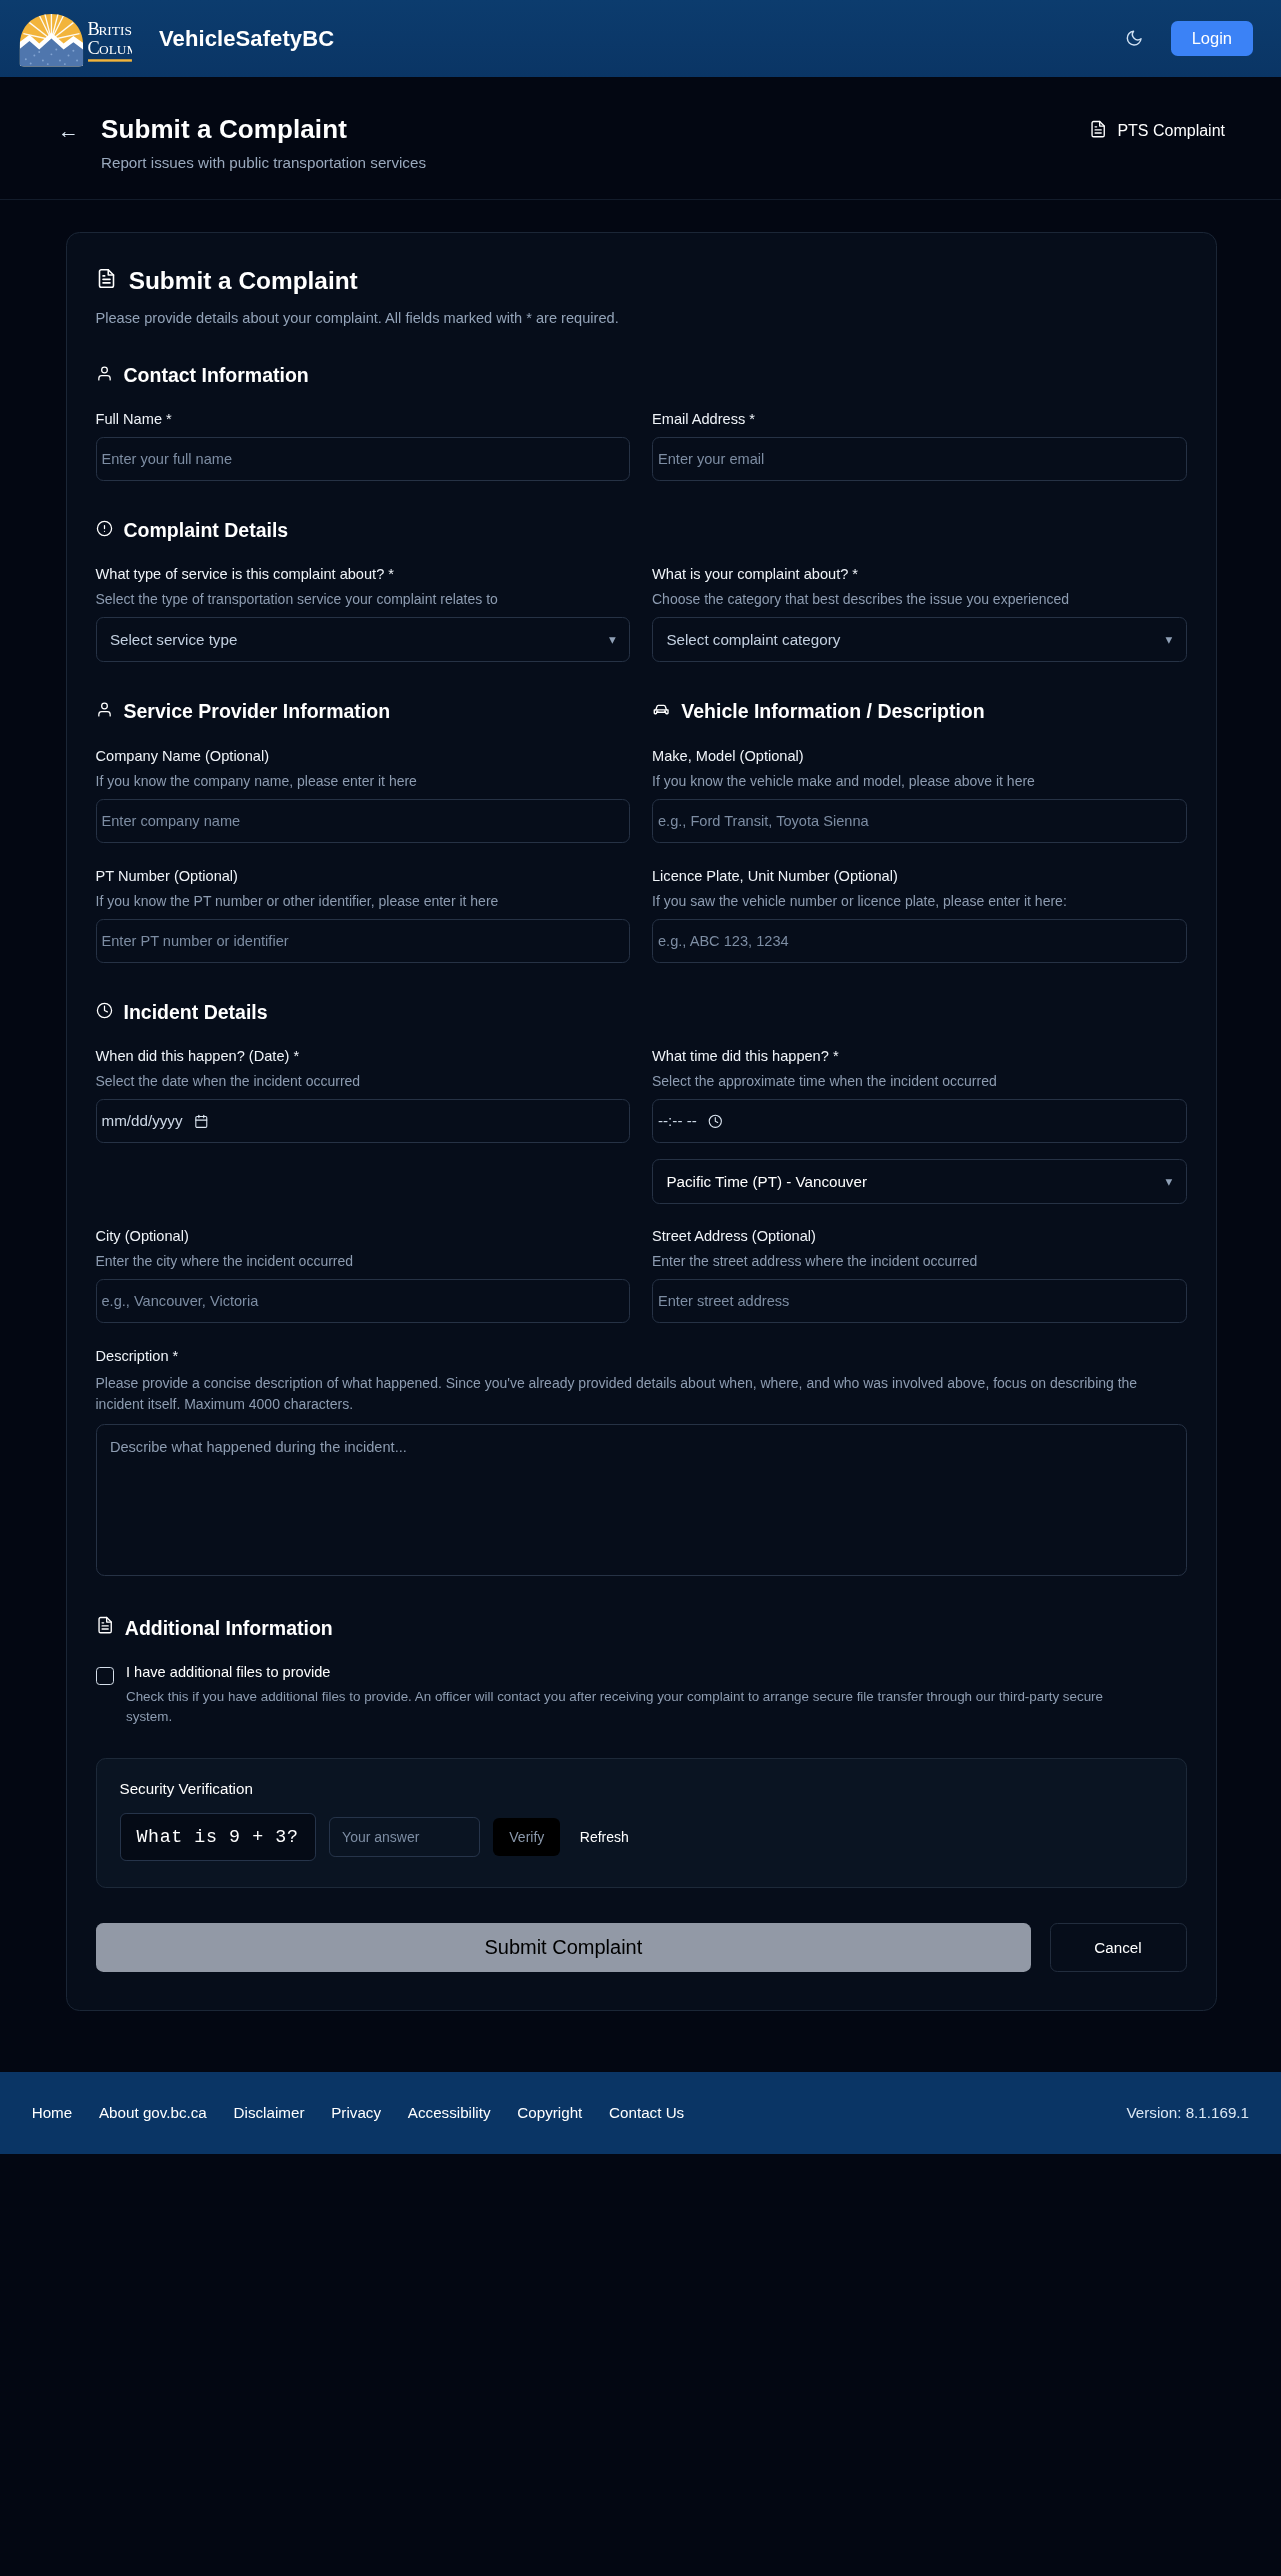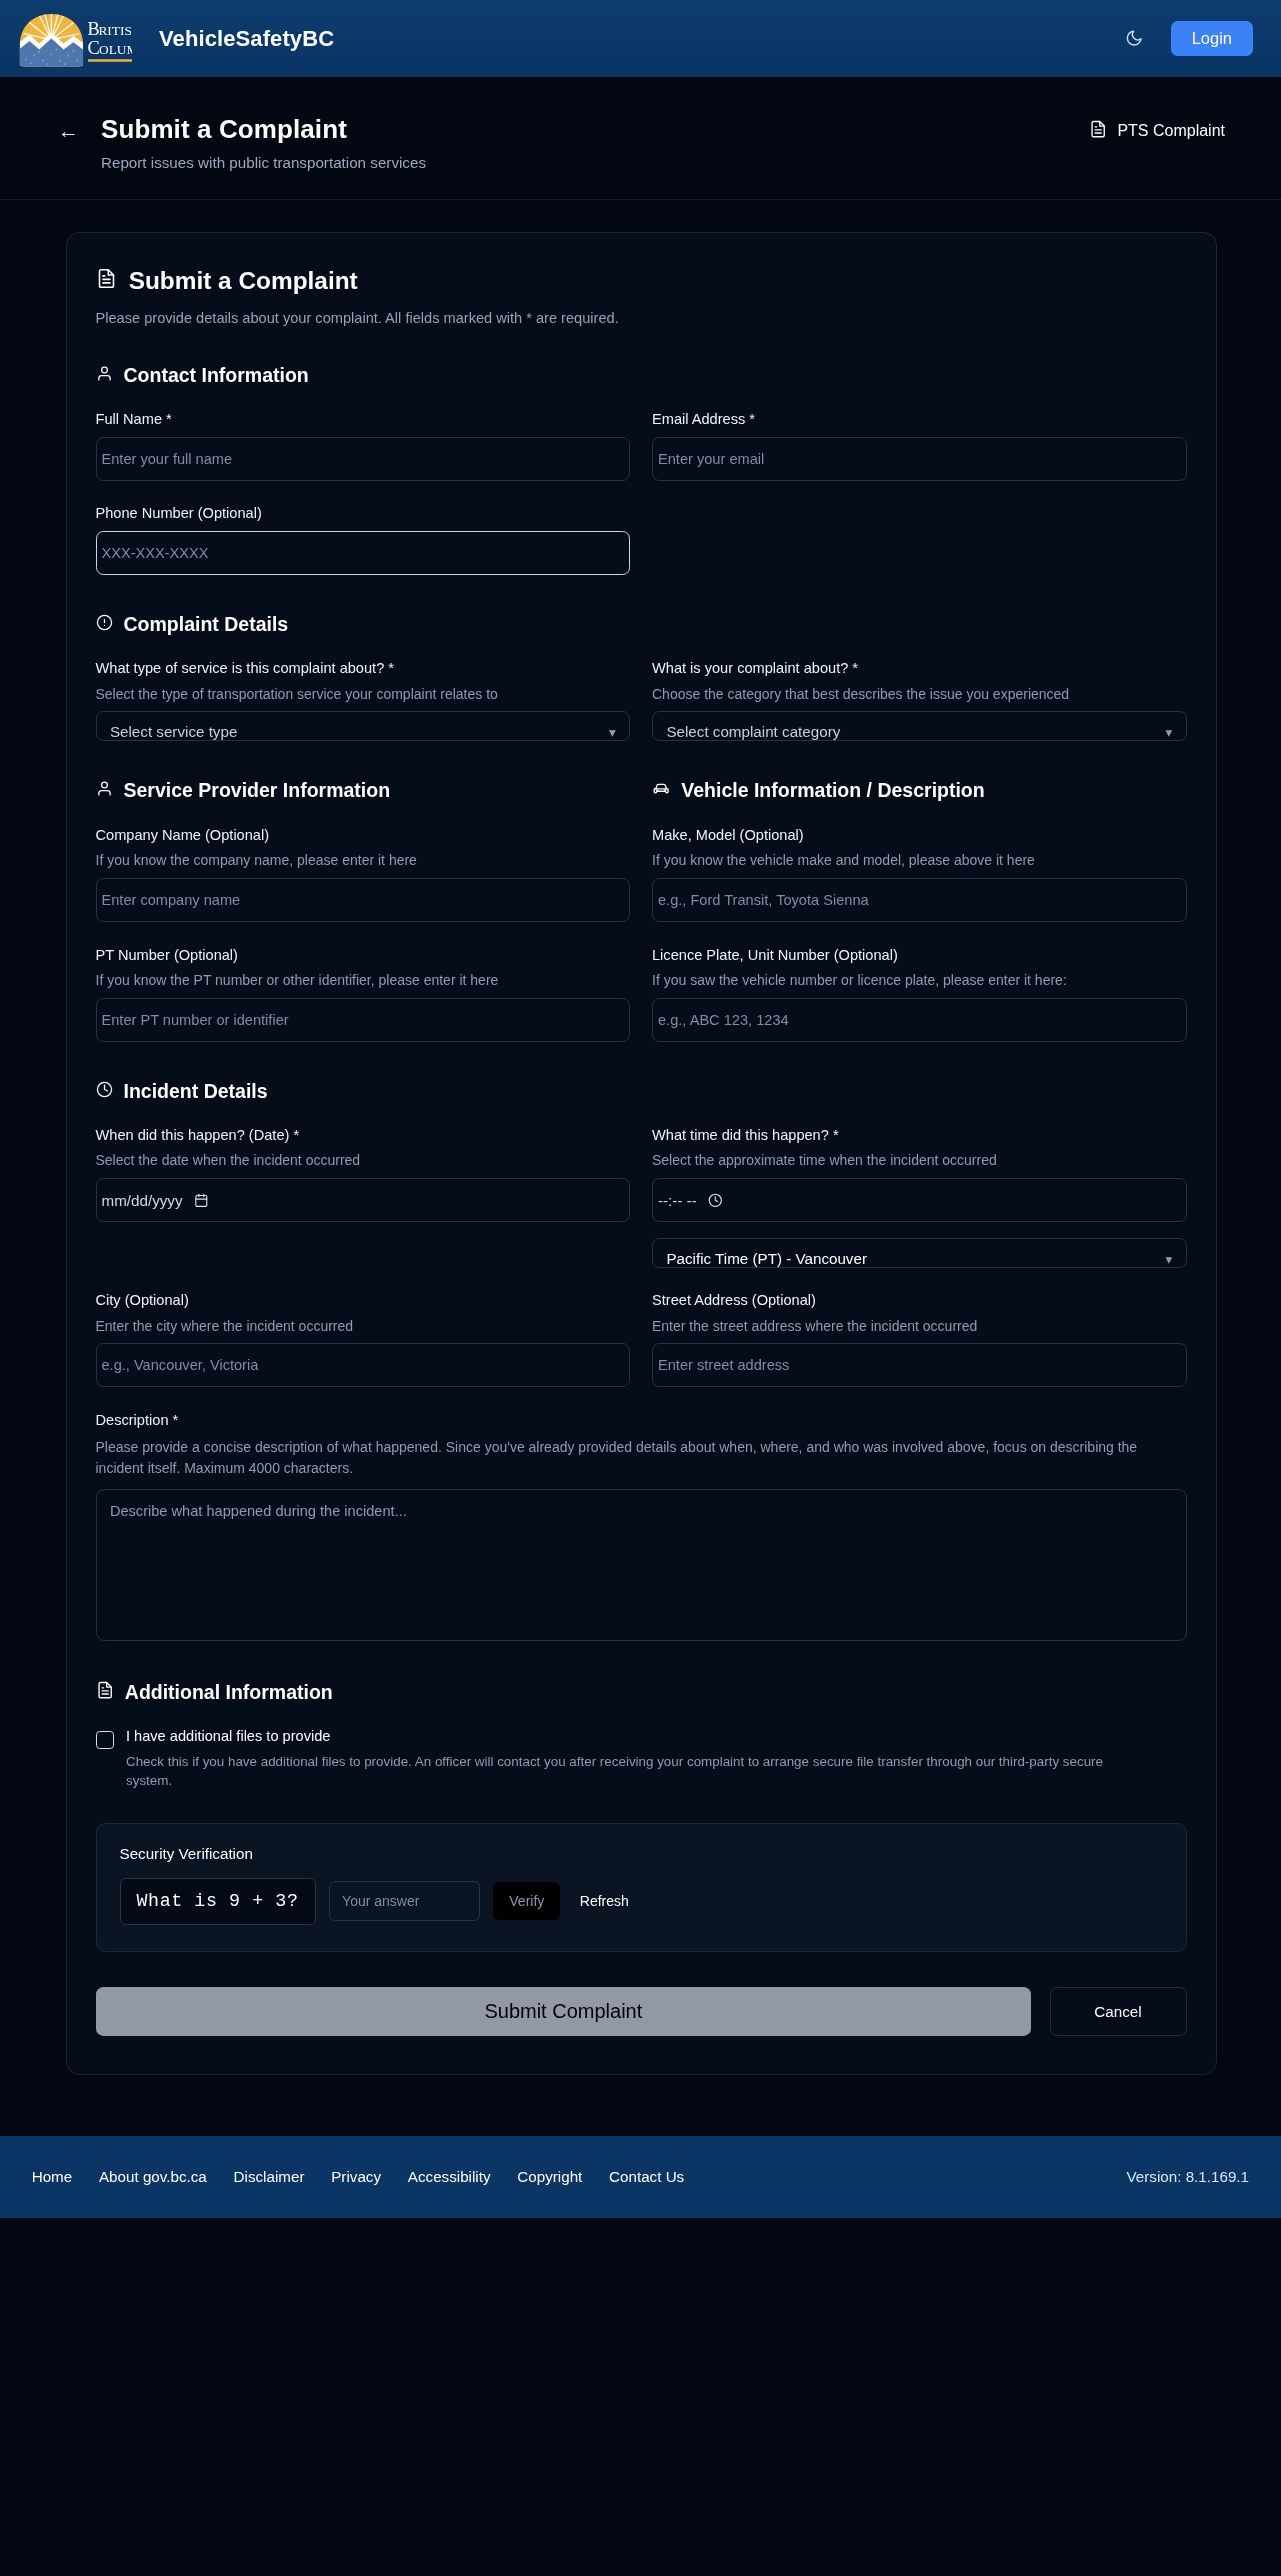--- a/index.html
+++ b/index.html
@@ -83,24 +83,24 @@
   .fhelp { font-size: 14px; color: #8d9cb1; margin-top: 9.1px; }
   .inp {
     width: 100%; height: 44px; margin-top: 9.8px;
     background: #060d1a; border: 1.2px solid #263245; border-radius: 7.3px;
     color: #e5edf5; font-size: 14.6px; padding: 0 5px;
     font-family: "Liberation Sans", sans-serif;
   }
   .inp::placeholder { color: #7d8da3; }
   .inp.focused { border-color: #c9d6e6; }
   .sel {
-    width: 100%; height: 30px; margin-top: 9.8px;
+    width: 100%; height: 45px; margin-top: 9.8px;
     background: #060d1a; border: 1.2px solid #263245; border-radius: 7.3px;
     color: #c3d0e0; font-size: 15.2px; padding: 0 13.4px;
-    display: flex; align-items: flex-end; cursor: pointer;
+    display: flex; align-items: center; cursor: pointer;
   }
   .sel .caret { margin-left: auto; color: #8fa0b6; font-size: 13.4px; }
   .sel.filled { color: #ffffff; }
   .inp-icon { display: flex; align-items: center; }
   .inp-icon .ghost { color: #cdd8e6; font-size: 15.2px; }
   .inp-icon .glyph { margin-left: 11px; color: #dde7f2; display:flex; }
   .ta {
     width: 100%; height: 152px; margin-top: 9.8px; resize: none;
     background: #060d1a; border: 1.2px solid #263245; border-radius: 8.5px;
     color: #e5edf5; font-size: 14.6px; padding: 13.4px;
@@ -281,24 +281,20 @@
       <span class="flabel">Full Name *</span>
       <input class="inp" placeholder="Enter your full name" style="">
     </div>
     <div class="field">
       <span class="flabel">Email Address *</span>
       <input class="inp" placeholder="Enter your email" style="">
     </div>
   </div>
 
   <div class="grid2">
-    <div class="field">
-      <span class="flabel">Phone Number (Optional)</span>
-      <input class="inp focused" placeholder="XXX-XXX-XXXX" style="">
-    </div>
     <div></div>
   </div>
 
   <div class="section-head">
     <span>
       <svg width="17" height="17" viewBox="0 0 24 24" fill="none" stroke="#ffffff" stroke-width="1.8" stroke-linecap="round" stroke-linejoin="round">
         <circle cx="12" cy="12" r="10"></circle>
             <line x1="12" y1="8" x2="12" y2="12"></line>
             <line x1="12" y1="16" x2="12.01" y2="16"></line>
       </svg>

